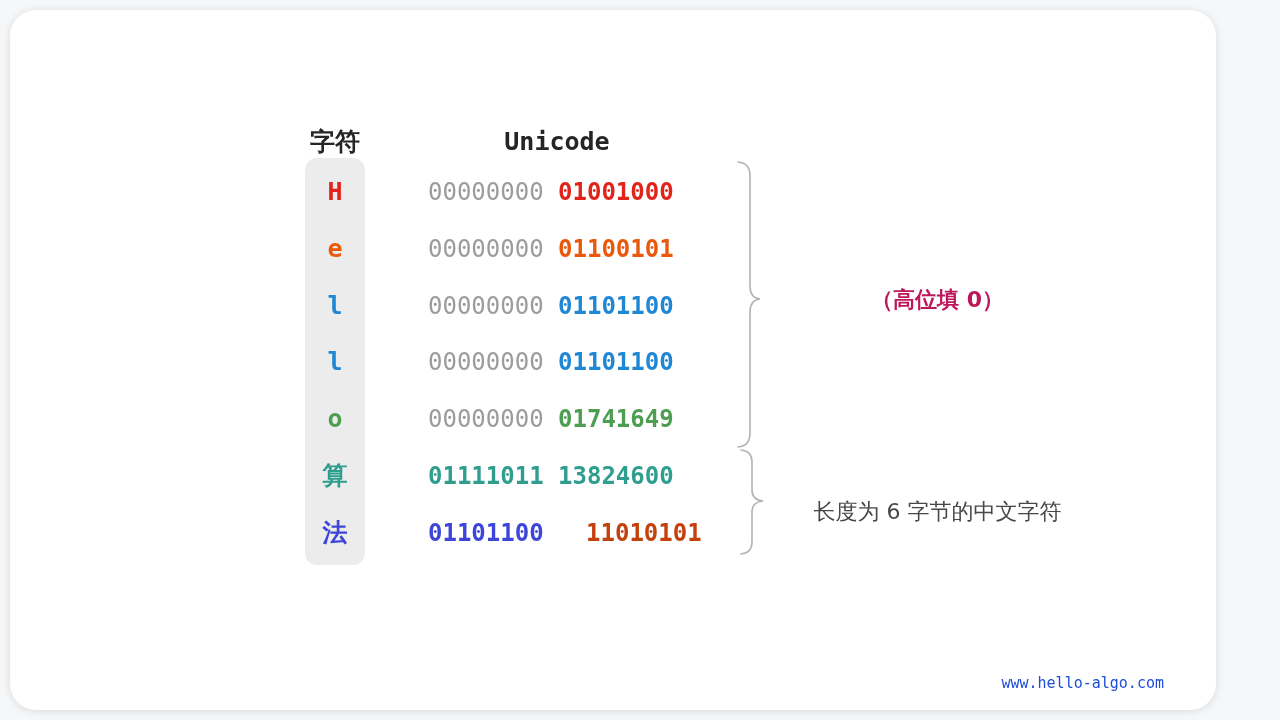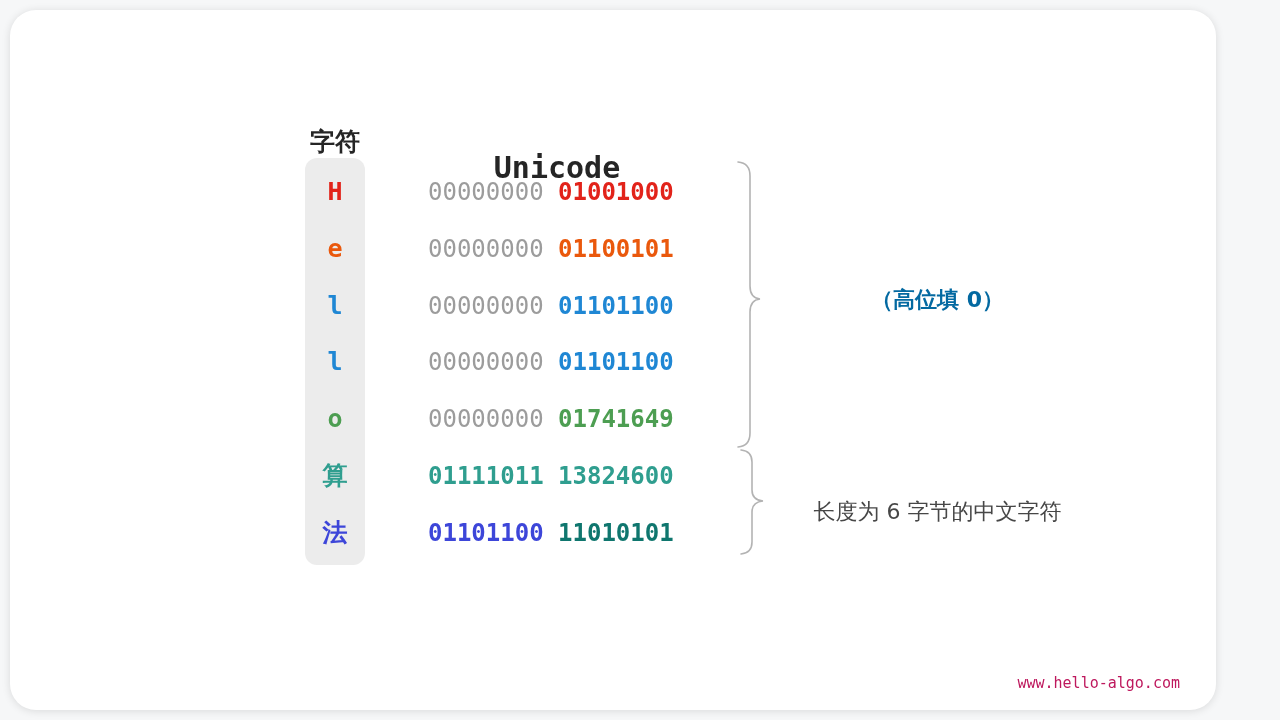--- a/index.html
+++ b/index.html
@@ -29,23 +29,22 @@
     font-weight: bold;
     color: #252525;
   }
   .hdr-char {
     left: 295px; width: 60px;
     font-size: 25px;
     font-family: "DejaVu Sans", sans-serif;
   }
   .hdr-unicode {
     left: 418px; width: 258px;
-    font-size: 30px;
+    font-size: 25px;
     font-family: "DejaVu Sans Mono", "Liberation Mono", monospace;
-    margin-top: 26px;
   }
   .char-col-bg {
     position: absolute;
     left: 295px; top: 148px;
     width: 60px; height: 407px;
     background: #ececec;
     border-radius: 12px;
   }
   .rows {
     position: absolute;
@@ -83,27 +82,27 @@
   }
   .anno {
     position: absolute;
     text-align: center;
     color: #474747;
     font-size: 22px;
     font-family: "DejaVu Sans", sans-serif;
   }
   .anno-1 { left: 765px; top: 270px; width: 325px; line-height: 39px; }
   .anno-2 { left: 765px; top: 488px; width: 325px; line-height: 28px; }
-  .anno .muted-line { color: #0369a1; font-weight: bold; }
+  .anno .muted-line { color: #be185d; font-weight: bold; }
   .watermark {
     position: absolute;
-    right: 36px; bottom: 18px;
+    right: 52px; bottom: 18px;
     font-family: "DejaVu Sans Mono", "Liberation Mono", monospace;
     font-size: 15px;
-    color: #be185d;
+    color: #1d4ed8;
   }
 </style>
 </head>
 <body>
 
 <div class="page">
   <div class="card">
 
     <div class="hdr hdr-char">字符</div>
     <div class="hdr hdr-unicode">Unicode</div>
@@ -130,21 +129,21 @@
         <div class="row">
           <span class="char-cell" style="color: rgb(77, 158, 82);">o</span>
           <span class="bytes"><span class="byte muted" style="color: rgb(156, 156, 156);">00000000</span><span> </span><span class="byte" style="color: rgb(77, 158, 82);">01741649</span></span>
         </div>
         <div class="row">
           <span class="char-cell" style="color: rgb(47, 158, 143);">算</span>
           <span class="bytes"><span class="byte" style="color: rgb(47, 158, 143); text-align: center;">01111011</span><span> </span><span class="byte" style="color: rgb(47, 158, 143);">13824600</span></span>
         </div>
         <div class="row">
           <span class="char-cell" style="color: rgb(61, 70, 217);">法</span>
-          <span class="bytes"><span class="byte" style="color: rgb(61, 70, 217);">01101100</span><span> </span><span class="byte" style="color: #0f766e;">11010101</span></span>
+          <span class="bytes"><span class="byte" style="color: rgb(61, 70, 217);">01101100</span><span> </span><span class="byte" style="color: #c2410c; margin-left: 28px;">11010101</span></span>
         </div>
       </div>
 
     <svg class="brace" style="left:715px; top:150px;" width="45" height="290" viewBox="0 0 45 290">
       <path d="M13 2 Q25 3 25 16 L25 126 Q25 138 35 139 Q25 140 25 152 L25 273 Q25 286 13 287" fill="none" stroke="#b3b3b3" stroke-width="1.6" stroke-linecap="round"></path>
     </svg>
 
     <svg class="brace" style="left:718px; top:438px;" width="45" height="110" viewBox="0 0 45 110">
       <path d="M13 2 Q24 3 24 14 L24 42 Q24 52 35 53 Q24 54 24 64 L24 94 Q24 105 13 106" fill="none" stroke="#b3b3b3" stroke-width="1.6" stroke-linecap="round"></path>
     </svg>

